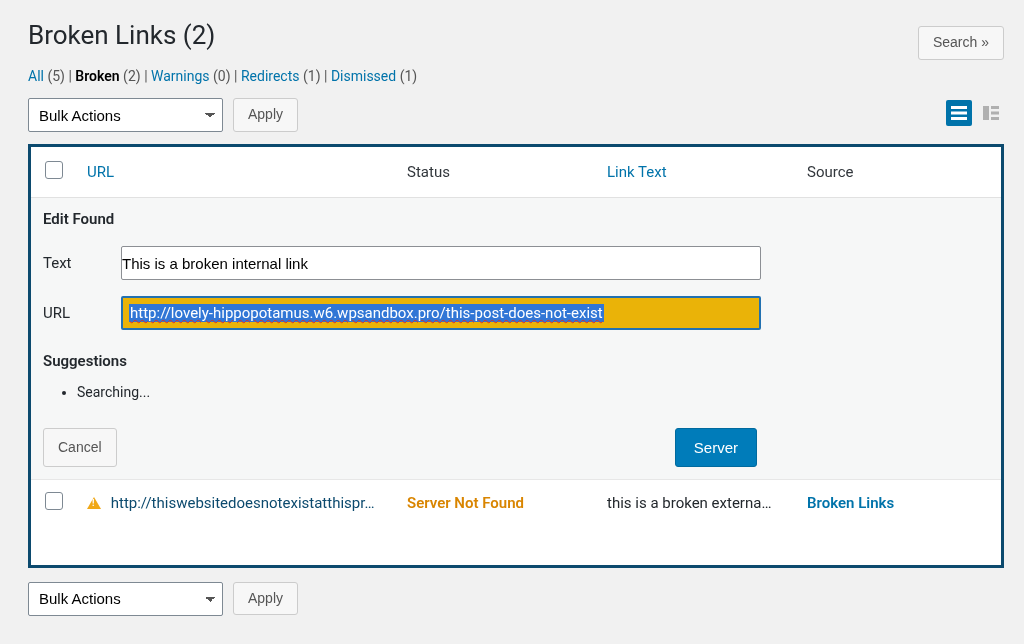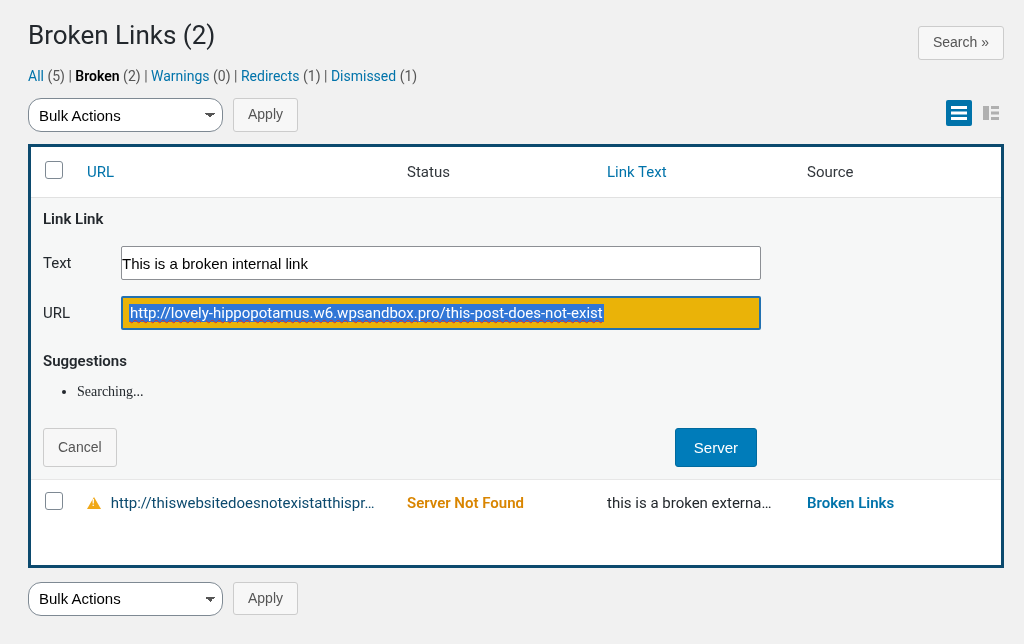--- a/index.html
+++ b/index.html
@@ -54,21 +54,21 @@
     display: flex;
     align-items: center;
     gap: 10px;
     margin: 14px 0 0 0;
   }
   select.bulk {
     height: 34px;
     padding: 0 28px 0 10px;
     font-size: 15px;
     border: 1px solid #7e8993;
-    border-radius: 13px;
+    border-radius: 2px;
     background: #fff;
     appearance: none;
     background-image: linear-gradient(45deg, transparent 50%, #555 50%), linear-gradient(135deg, #555 50%, transparent 50%);
     background-position: right 12px top 14px, right 7px top 14px;
     background-size: 5px 5px, 5px 5px;
     background-repeat: no-repeat;
     min-width: 195px;
   }
   .view-switch {
     float: right;
@@ -159,21 +159,21 @@
     padding: 0 6px;
     font-size: 15px;
     overflow: hidden;
     white-space: nowrap;
   }
   .suggestions-title {
     font-weight: 600;
     margin: 22px 0 14px 0;
     font-size: 15px;
   }
-  ul.sugg { list-style: disc; margin-left: 34px; color: #23282d; font-family: Liberation Serif, serif; }
+  ul.sugg { list-style: disc; margin-left: 34px; color: #23282d; }
   .edit-actions {
     display: flex;
     justify-content: space-between;
     width: 714px;
     margin-top: 28px;
   }
   .row2 td { font-size: 15px; border-top: 1px solid #e7e7e7; padding: 14px 12px;}
   .warn-icon {
     display:inline-block; width:0; height:0;
     border-left:7px solid transparent;
@@ -248,21 +248,21 @@
         <th class="check-col"><input type="checkbox" style=""></th>
         <th style="width:320px"><a href="#">URL</a></th>
         <th style="width:200px">Status</th>
         <th style="width:200px"><a href="#">Link Text</a></th>
         <th>Source</th>
       </tr>
     </thead>
     <tbody>
       <tr class="edit-row">
         <td colspan="5">
-          <div class="edit-title">Link Link</div>
+          <div class="edit-title">Edit Found</div>
 
           <div class="form-row">
             <label>Text</label>
             <input type="text" value="This is a broken internal link" style="">
           </div>
 
           <div class="form-row">
             <label>URL</label>
             <div class="url-field-outer">
               <span class="url-highlight">http://lovely-hippopotamus.w6.wpsandbox.pro/this-post-does-not-exist</span>

